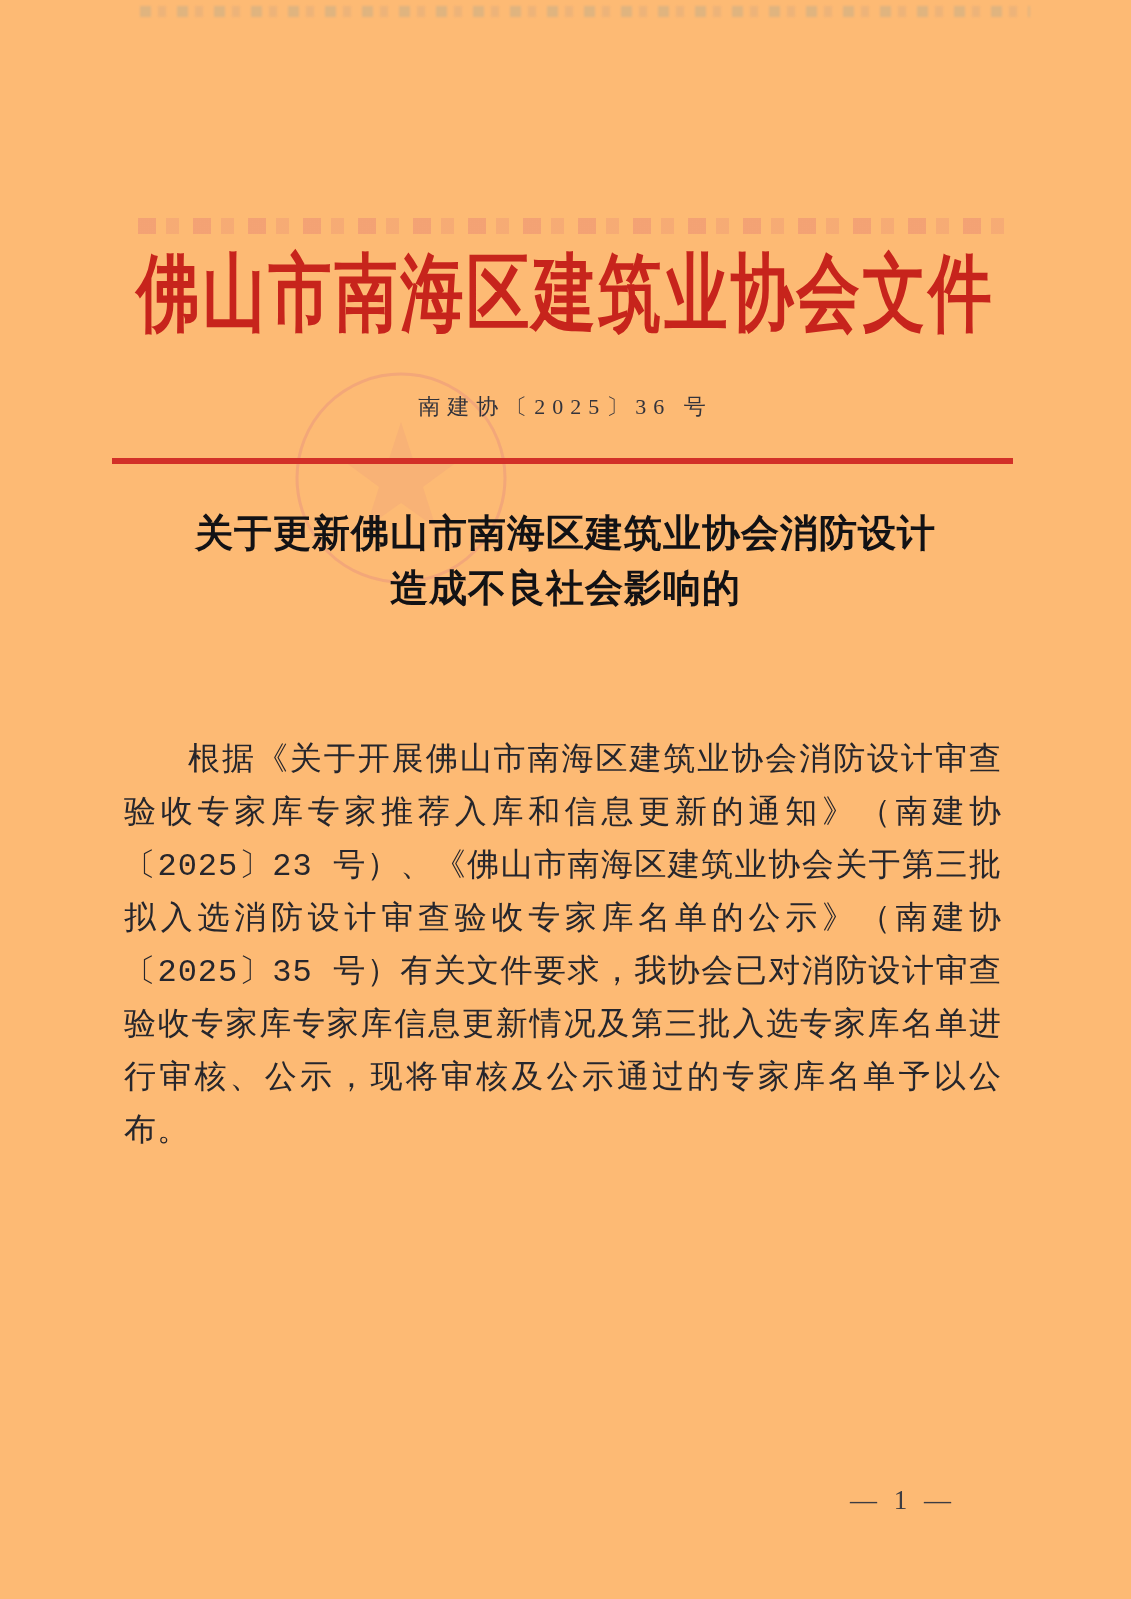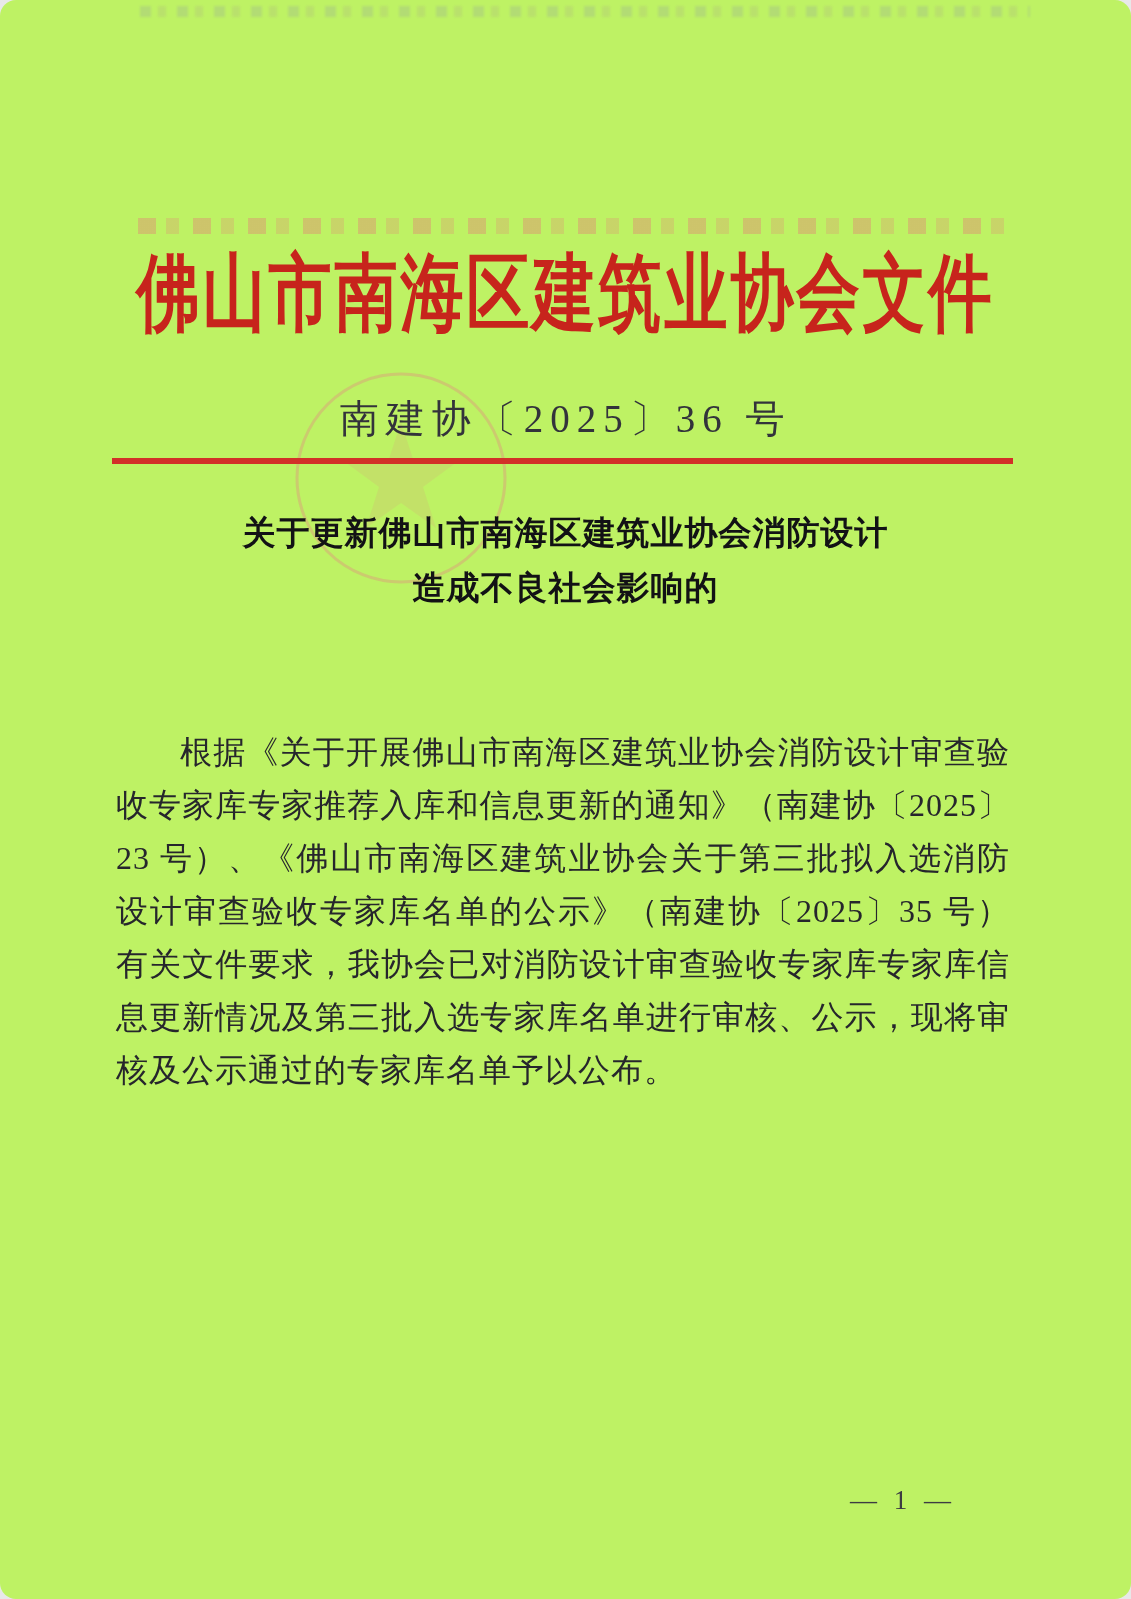--- a/index.html
+++ b/index.html
@@ -5,24 +5,23 @@
   html, body {
     margin: 0;
     padding: 0;
     background: #e8e8e8;
   }
   .page {
     position: relative;
     width: 1131px;
     height: 1599px;
     margin: 0 auto;
-    background: #bef264;
+    background: #fdba74;
     overflow: hidden;
     font-family: "Liberation Serif", serif;
-    border-radius: 16px;
   }
 
   
   .top-specks {
     position: absolute;
     left: 140px;
     top: 6px;
     width: 890px;
     height: 11px;
     background: repeating-linear-gradient(
@@ -77,21 +76,21 @@
     height: 216px;
     pointer-events: none;
   }
 
   .doc-number {
     position: absolute;
     left: 0;
     top: 392px;
     width: 100%;
     text-align: center;
-    font-size: 39px;
+    font-size: 22px;
     letter-spacing: 7px;
     color: #33333b;
     white-space: nowrap;
   }
 
   .red-rule {
     position: absolute;
     left: 112px;
     top: 458px;
     width: 901px;
@@ -99,43 +98,44 @@
     background: #d23028;
   }
 
   .notice-title {
     position: absolute;
     left: 0;
     top: 506px;
     width: 100%;
     text-align: center;
     font-weight: bold;
-    font-size: 33px;
+    font-size: 38px;
     line-height: 55px;
     letter-spacing: 1px;
     color: #121215;
   }
 
   .doc-body {
     position: absolute;
     left: 116px;
     top: 726px;
     width: 894px;
     font-size: 32px;
     line-height: 53px;
     letter-spacing: 1px;
     color: #26262c;
   }
   .salutation {
     text-indent: 0;
   }
   .doc-body p {
-    margin: 0;
+    margin: 8px;
     text-indent: 2em;
     text-align: justify;
+    font-family: Liberation Mono, monospace;
   }
 
   .page-number {
     position: absolute;
     left: 850px;
     top: 1485px;
     font-size: 27px;
     letter-spacing: 5px;
     color: #3c3c42;
     white-space: nowrap;

